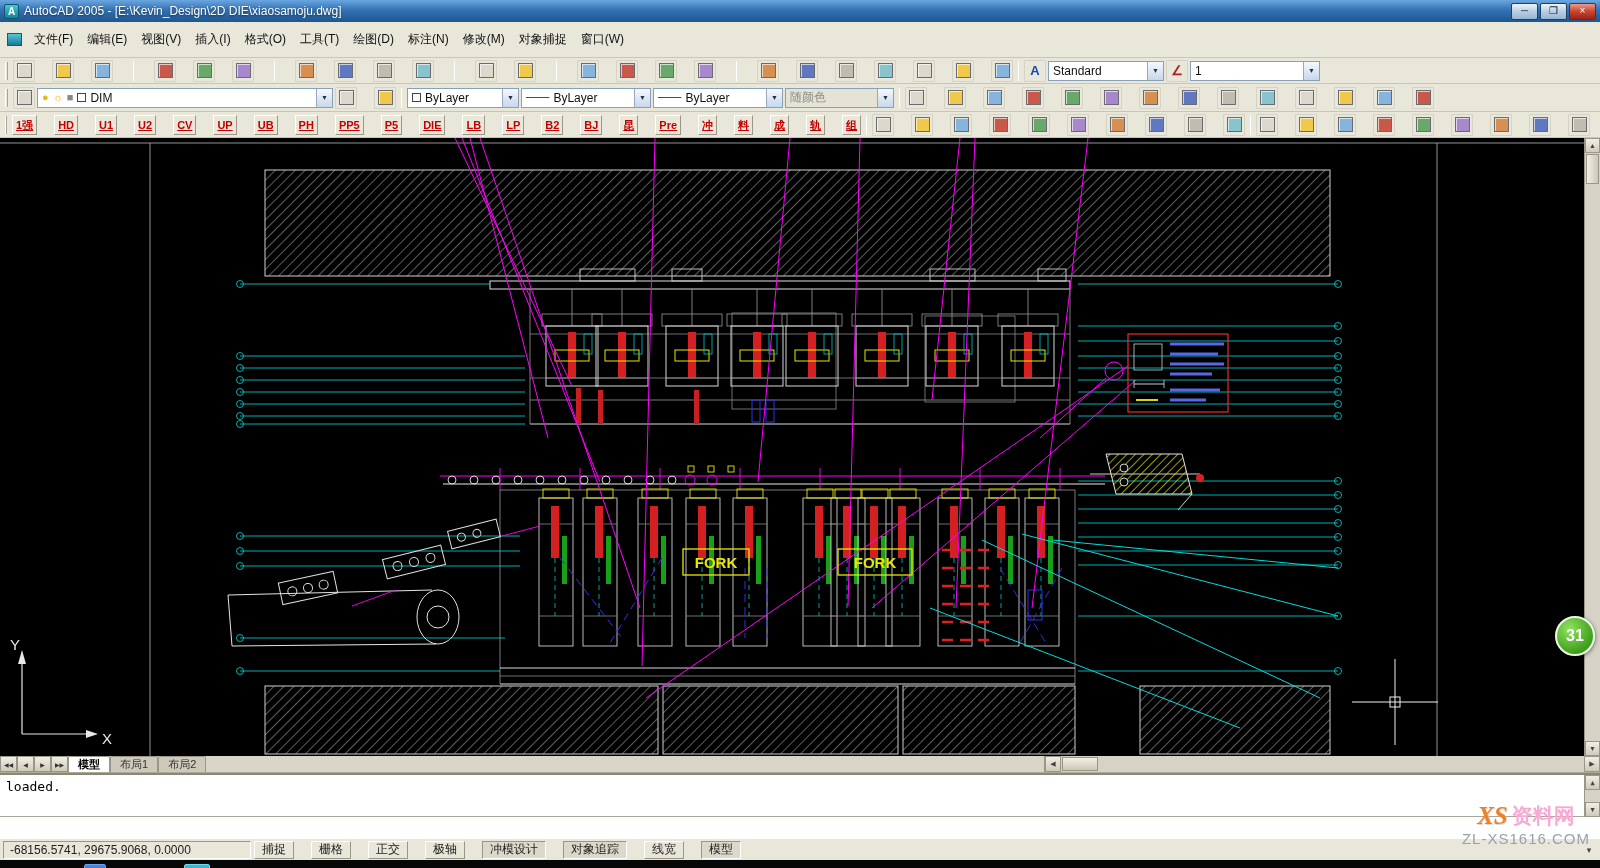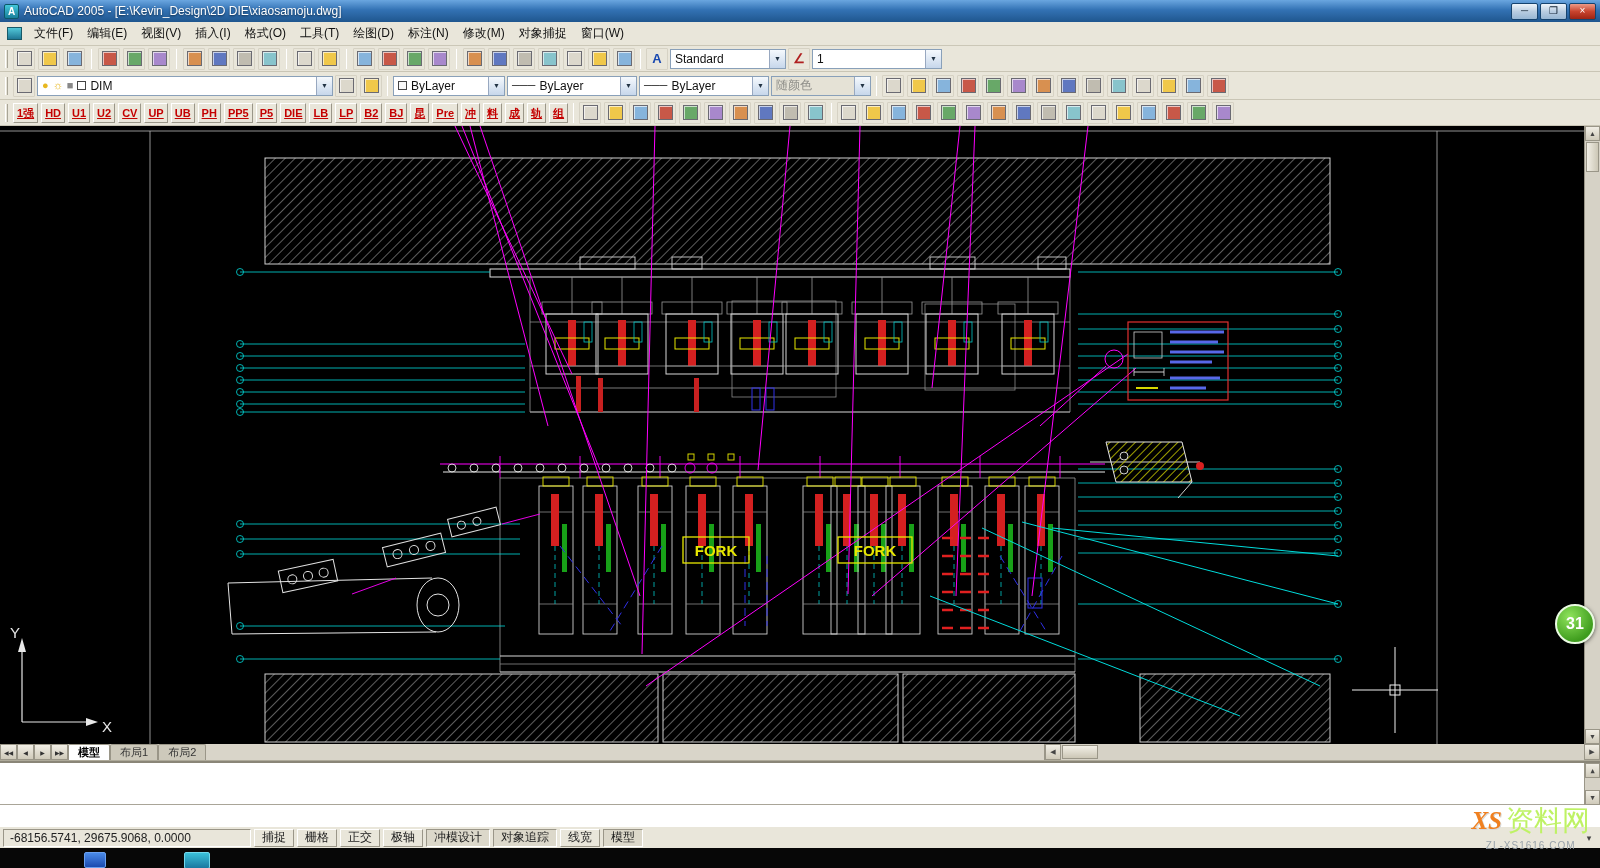--- a/index.html
+++ b/index.html
@@ -5,32 +5,32 @@
 *{margin:0;padding:0;box-sizing:border-box}
 html,body{width:1600px;height:868px;overflow:hidden;background:#000;font-family:"Liberation Sans",sans-serif;position:relative}
 
 .titlebar{height:22px;background:linear-gradient(#6aa6e0,#3372b4 45%,#1f568e);display:flex;align-items:center;color:#fff;font-size:12px;padding:0 4px;gap:5px}
 .appicon{width:15px;height:15px;background:linear-gradient(#45c8da,#177f9b);border:1px solid #0c5868;border-radius:2px;color:#fff;font-size:10px;display:flex;align-items:center;justify-content:center;font-weight:bold}
 .title-text{flex:1;text-shadow:0 1px 2px rgba(0,0,0,.55);white-space:nowrap;overflow:hidden}
 .winbtns{display:flex;gap:2px}
 .wbtn{width:27px;height:17px;border:1px solid #16436e;border-radius:2px;background:linear-gradient(#eef4fa,#b9cde1 50%,#97b6d3);color:#123;font-size:10px;line-height:1;display:flex;align-items:center;justify-content:center}
 .wbtn.close{background:linear-gradient(#ee9a88,#c8442e 50%,#9e2414);color:#fff}
 
-.menubar{height:24px;background:#e9e6da;display:flex;align-items:center;font-size:12px;color:#111;border-bottom:1px solid #cbc7b7;padding-left:2px}
+.menubar{height:36px;background:#e9e6da;display:flex;align-items:center;font-size:12px;color:#111;border-bottom:1px solid #cbc7b7;padding-left:2px}
 .docicon{width:15px;height:13px;background:linear-gradient(#52c8d8,#1f7795);border:1px solid #185a68;margin:0 5px}
 .menu-items{display:flex;align-items:center;height:100%}
 .menu-items .mitem{padding:2px 7px;white-space:nowrap}
 .toolbar{background:#e9e6da;display:flex;align-items:center;border-bottom:1px solid #c9c5b5;padding:0 2px;gap:2px}
 #tb1{height:26px}#tb2{height:28px}#tb3{height:26px}
 .grip{width:3px;height:18px;border-left:1px solid #fff;border-right:1px solid #a8a496;margin:0 3px}
 .tbtn{width:22px;height:22px;display:flex;align-items:center;justify-content:center;border:1px solid #d6d2c4;border-radius:1px;background:#e9e6da;flex:none}
 .ic{width:15px;height:15px;border:1px solid #6a6a72;box-shadow:inset 1px 1px 0 rgba(255,255,255,.65)}
 .glyph{font-size:13px;font-weight:bold;line-height:1}
 .tsep{width:1px;height:20px;background:#b2ae9e;border-right:1px solid #fff;margin:0 3px;flex:none}
-.dstrip{display:flex;align-items:center;gap:3px;flex:none}
+.dstrip{display:flex;align-items:center;gap:17px;flex:none}
 .combo{height:20px;background:#fff;border:1px solid #89a0b9;display:flex;align-items:center;font-size:12px;padding-left:4px;gap:4px;color:#111;flex:none}
 .combo-val{flex:1;white-space:nowrap;overflow:hidden}
 .combo-arrow{width:16px;height:18px;background:linear-gradient(#f5f9fd,#c7d7eb);border-left:1px solid #98a8c0;display:flex;align-items:center;justify-content:center;font-size:7px;color:#234;flex:none}
 .combo.disabled{background:#e5e2d6;color:#8d8d88}
 .mini{font-size:11px;line-height:1;flex:none}
 .swatch{width:9px;height:9px;border:1px solid #444;display:inline-block;flex:none}
 .dbtn{color:#c40000;font-weight:bold;font-size:11px;text-decoration:underline;padding:1px 3px;line-height:16px;border:1px solid;border-color:#fff #9a9688 #9a9688 #fff;background:#e9e6da;white-space:nowrap;flex:none}
 
 .canvas-wrap{position:relative;height:618px;background:#000}
 .vscroll{position:absolute;right:0;top:0;width:16px;height:618px;background:#d6d2c6;border-left:1px solid #9a9688;display:flex;flex-direction:column;z-index:20}
@@ -60,22 +60,22 @@
 .stoggle.pressed{border-color:#9a9688 #fff #fff #9a9688;background:#dcd8ca}
 .sb-space{flex:1}
 .sb-arrow{width:16px;color:#444;font-size:9px;text-align:center;flex:none}
 .taskbar{height:24px;background:#070707;display:flex;align-items:center;padding-left:84px}
 .task-icon1{width:22px;height:16px;background:linear-gradient(#4a8ae8,#1a4ab0);border:1px solid #6aa0f0;border-radius:2px;flex:none}
 .task-icon2{width:26px;height:17px;background:linear-gradient(#3ac0d8,#1878a0);border:1px solid #72d8ec;border-radius:2px;margin-left:78px;flex:none}
 
 .watermark{position:absolute;right:10px;top:802px;text-align:center;z-index:40}
 .wm-row{display:flex;align-items:center;gap:4px;justify-content:center}
 .wm-xs{font-style:italic;font-weight:bold;font-size:25px;color:#f08020;font-family:"Liberation Serif",serif;text-shadow:1px 1px 0 #d8d8d8}
-.wm-name{font-size:28px;font-weight:normal;color:#bef264}
-.wm-sub{font-size:10px;color:#98a2aa;letter-spacing:1px}
+.wm-name{font-size:21px;font-weight:bold;color:#f9a8d4}
+.wm-sub{font-size:15px;color:#98a2aa;letter-spacing:1px}
 svg text{font-family:"Liberation Sans",sans-serif}
 </style>
 </head>
 <body>
 
 <div class="titlebar">
   <div class="appicon">A</div>
   <div class="title-text">AutoCAD 2005 - [E:\Kevin_Design\2D DIE\xiaosamoju.dwg]</div>
   <div class="winbtns">
     <div class="wbtn">─</div>
@@ -228,21 +228,21 @@
   <div class="combo" style="width:130px">
     <span class="mini">───</span>
     <span class="combo-val">ByLayer</span>
     <span class="combo-arrow">▼</span>
   </div>
   <div class="combo" style="width:130px">
     <span class="mini">───</span>
     <span class="combo-val">ByLayer</span>
     <span class="combo-arrow">▼</span>
   </div>
-  <div class="combo disabled" style="width:100px">
+  <div class="combo disabled" style="width:109px">
     <span class="combo-val">随颜色</span>
     <span class="combo-arrow">▼</span>
   </div>
   <div class="tsep"></div>
   <div class="dstrip">
       <div class="tbtn">
         <div class="ic" style="background: rgb(220, 216, 204);"></div>
       </div>
       <div class="tbtn">
         <div class="ic" style="background: rgb(240, 200, 74);"></div>
@@ -734,20 +734,21 @@
   <div class="hscroll">
     <div class="sbtn">◀</div>
     <div class="sthumb-h"></div>
     <div class="htrack"></div>
     <div class="sbtn">▶</div>
   </div>
 </div>
 
 <div class="cmdwin">
   <div class="cmd-history">
+    <div>loaded.</div>
   </div>
   <div class="cmd-scroll">
     <div class="sbtn">▲</div>
     <div class="sbtn">▼</div>
   </div>
 </div>
 
 <div class="statusbar">
   <div class="coords">-68156.5741, 29675.9068, 0.0000</div>
   <div class="dstrip">

